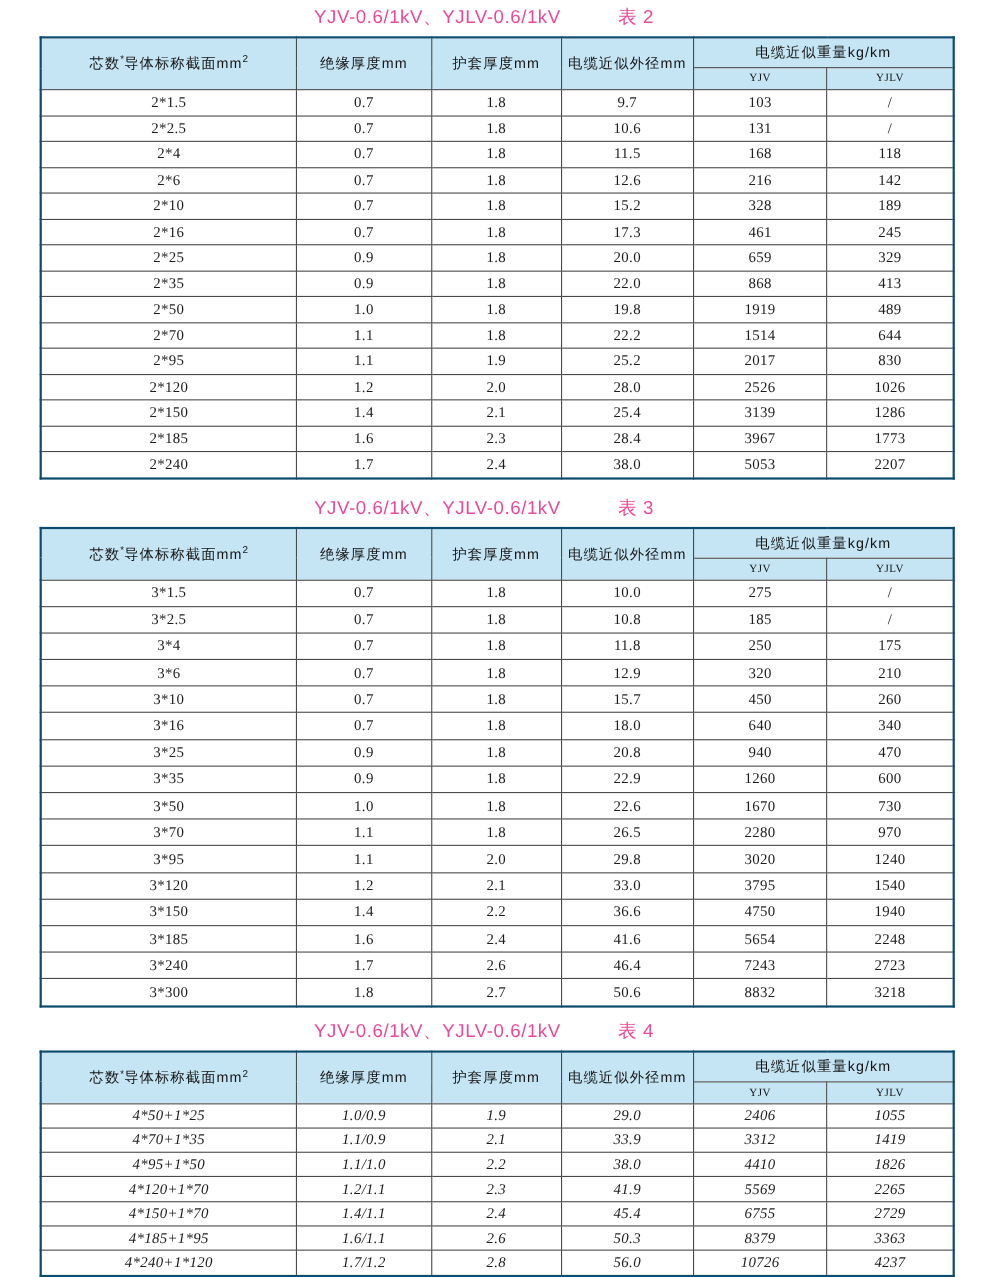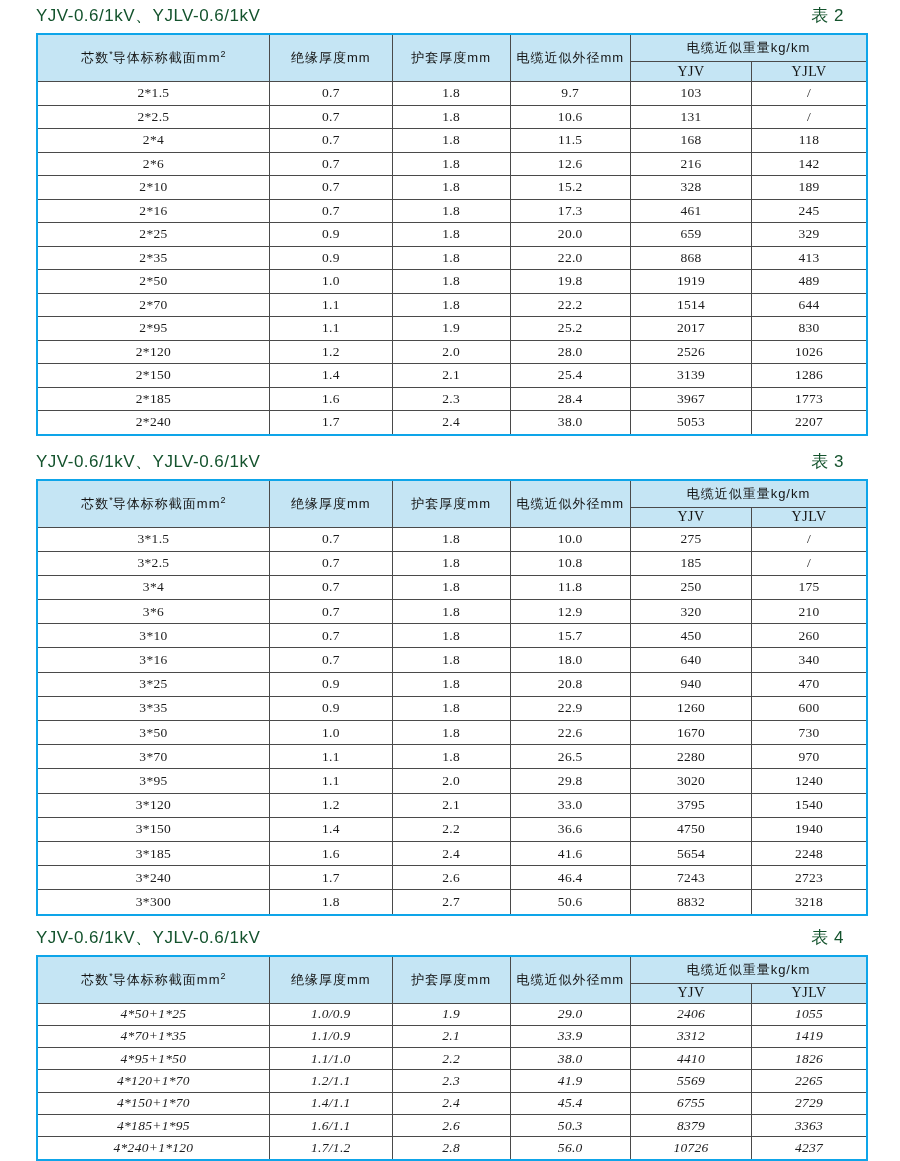--- a/index.html
+++ b/index.html
@@ -13,62 +13,62 @@
     font-family: "Liberation Sans", "DejaVu Sans", sans-serif;
     color: #111111;
     box-sizing: border-box;
   }
   .page {
     padding: 5px 32px 0 36px;
     box-sizing: border-box;
   }
   .table-title {
     display: flex;
-    justify-content: space-between;
+    justify-content: center;
     align-items: baseline;
     font-size: 17px;
     letter-spacing: 0.5px;
-    color: #14532d;
+    color: #ec4899;
     margin: 0 24px 7px 0;
     line-height: 21px;
     white-space: nowrap;
   }
   .table-title .title-no {
     margin-left: 52px;
   }
   .tb2 .table-title { margin-top: 0; }
   .tb3 .table-title { margin-top: 15px; }
   .tb4 .table-title { margin-top: 11px; }
 
   table.spec {
     width: 100%;
     border-collapse: collapse;
     table-layout: fixed;
-    border: 2px solid #0ea5e9;
+    border: 2px solid #0c4a6e;
   }
   table.spec th, table.spec td {
     border: 1px solid #4a4a4a;
     text-align: center;
     vertical-align: middle;
     padding: 0 2px;
     overflow: hidden;
   }
   table.spec th {
     background: #c5e5f4;
     font-weight: normal;
     font-size: 13px;
     letter-spacing: 1px;
     color: #141414;
   }
   table.spec thead tr.hrow-top th { height: 26px; }
   table.spec thead tr.hrow-sub th {
     height: 19px;
     font-family: "Liberation Serif", "DejaVu Serif", serif;
     letter-spacing: 0.5px;
-    font-size: 14px;
+    font-size: 10px;
     margin-top: 24px;
   }
   table.spec td {
     font-family: "Liberation Serif", "DejaVu Serif", serif;
     font-size: 13.5px;
     color: #1c1c1c;
     letter-spacing: 0.3px;
   }
   .tb2 table.spec td { height: 22.5px; }
   .tb3 table.spec td { height: 23.2px; }

